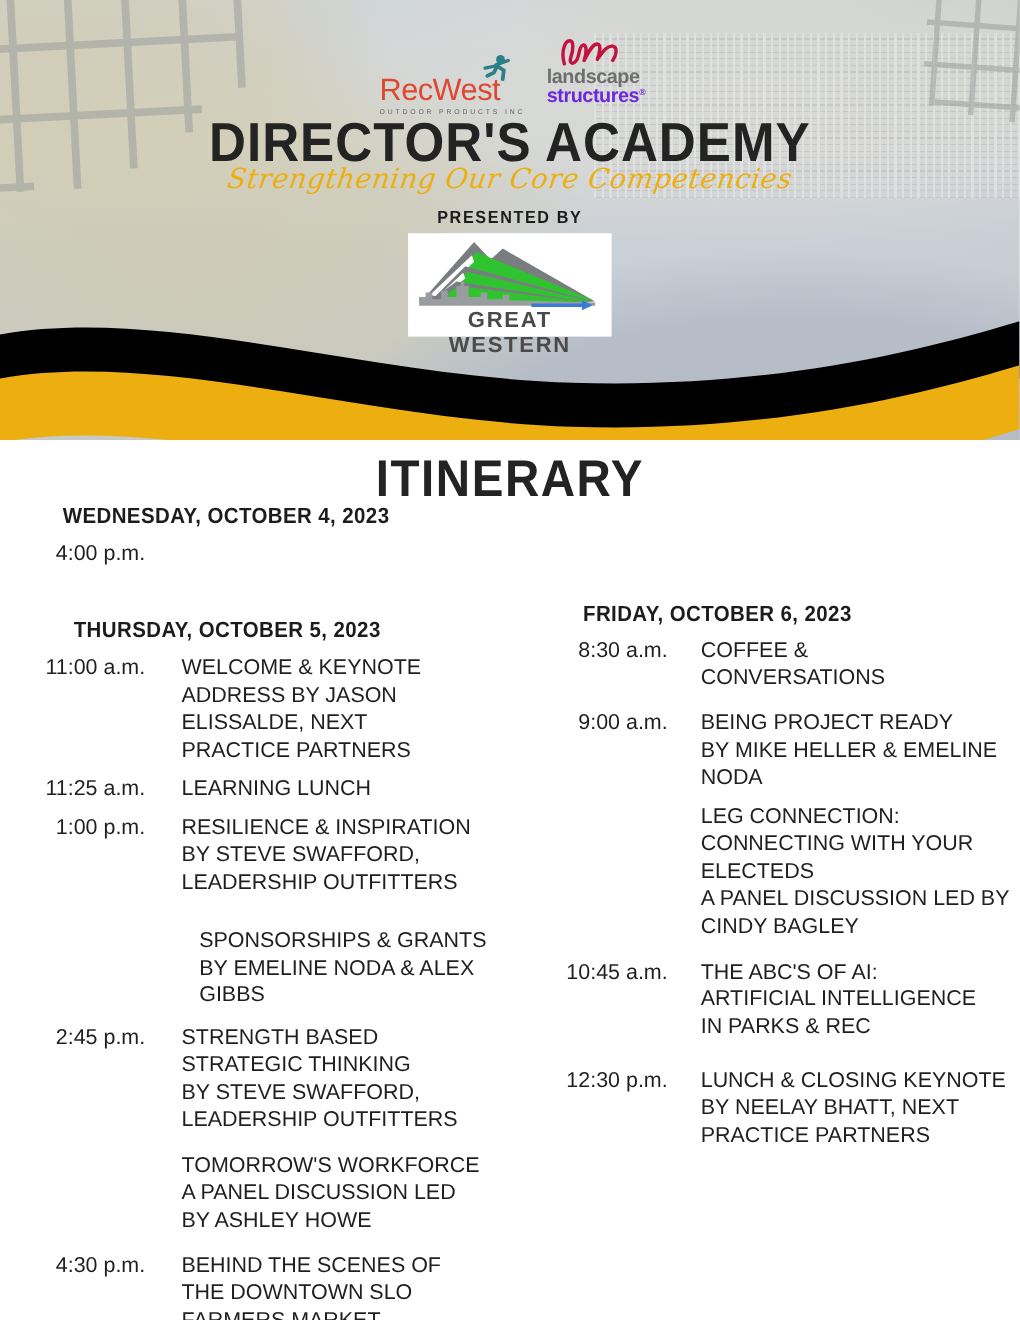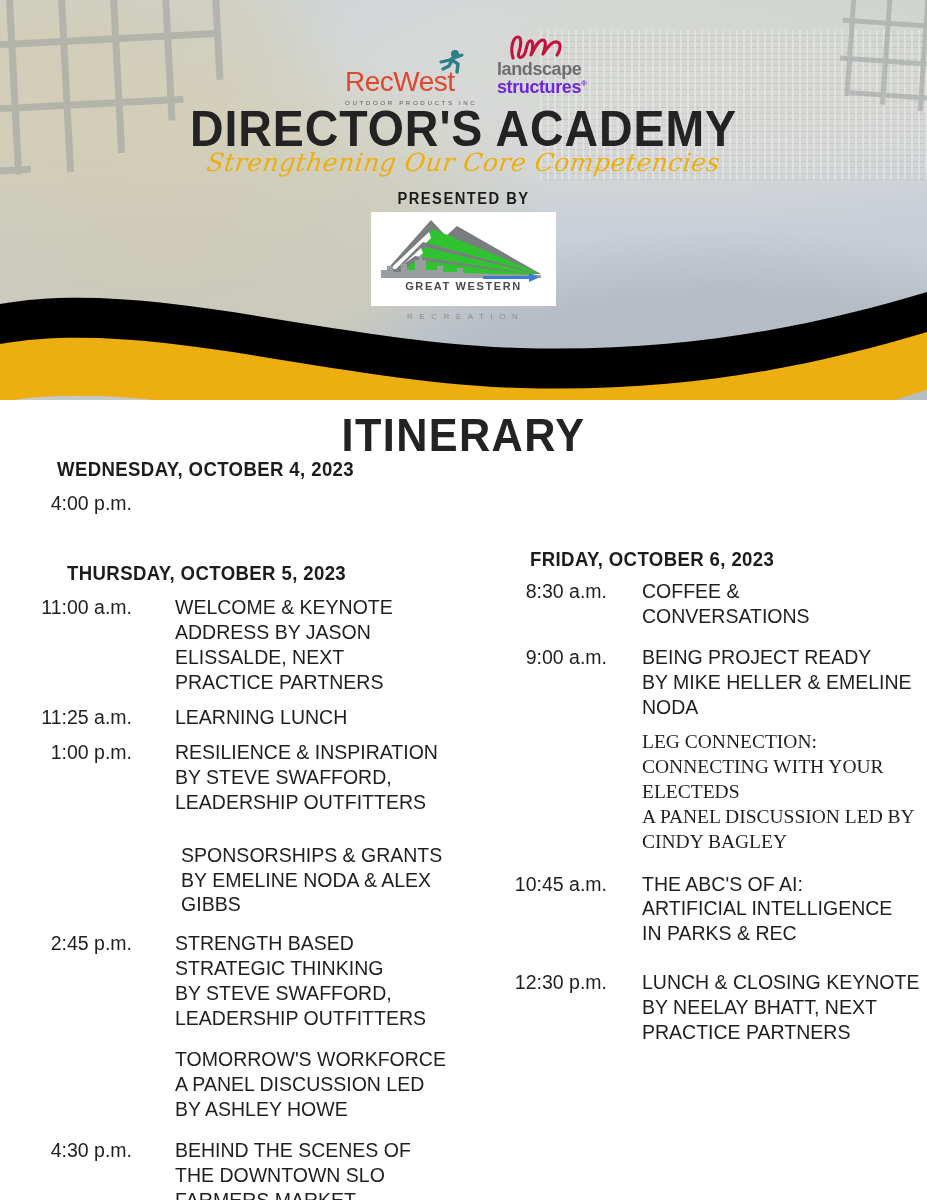--- a/index.html
+++ b/index.html
@@ -100,21 +100,20 @@
     color: #1c1c1c;
     letter-spacing: 0.4px;
     transform: scaleX(0.93);
     transform-origin: left center;
     white-space: nowrap;
   }
 
   .row {
     display: flex;
     align-items: flex-start;
-    justify-content: space-between;
   }
   .time {
     font-size: 19.5px;
     color: #1f1f1f;
     text-align: right;
     white-space: nowrap;
     line-height: 1.28;
   }
   .desc {
     font-size: 19.5px;
@@ -237,21 +236,21 @@
       <path d="M16 64 L44 44 L166 63 Z" fill="#7A7D7F"></path>
 
       <path d="M24 64 L46 48 L164 63 Z" fill="#2FC42F"></path>
 
       <path d="M10 66 L10 58 L16 58 L16 54 L22 54 L22 60 L30 60 L30 52 L36 52 L36 58 L44 58
                L44 48 L48 48 L48 44 L51 44 L51 48 L55 48 L55 58 L66 58 L66 54 L72 54 L72 60
                L86 60 L86 56 L92 56 L92 61 L170 63 L170 66 Z" fill="#9A9D9F"></path>
 
       <path d="M112 64 L158 64 L158 61 L168 65.5 L158 70 L158 67 L112 67 Z" fill="#3C7BD4"></path>
     </svg>
-    <div style="text-align:center;font-size:11px;font-weight:bold;color:#4A4A4A;
+    <div style="text-align:center;font-size:20px;font-weight:bold;color:#4A4A4A;
                 letter-spacing:1.6px;margin-top:-2px;font-family:'Liberation Sans',sans-serif;">GREAT WESTERN</div>
     <div style="text-align:center;font-size:8px;color:#8C8C8C;letter-spacing:2.2px;margin-top:20px;">R E C R E A T I O N</div>
   </div>
 
   <div class="wave-wrap">
     <svg width="927" height="114" viewBox="0 0 927 114" preserveAspectRatio="none">
       <path d="M0 18 C150 -8 330 56 520 62 C690 67 820 38 927 6 L927 58 C820 92 690 120 520 114
                C330 108 150 44 0 70 Z" fill="#000000"></path>
       <path d="M0 58 C150 32 330 96 520 102 C690 107 820 78 927 46 L927 104 C820 138 690 166 520 160
                C330 154 150 90 0 116 Z" fill="#EDAE10"></path>
@@ -324,21 +323,21 @@
       <div class="time">8:30 a.m.</div>
       <div class="desc">COFFEE &amp;
 CONVERSATIONS</div>
     </div>
     <div class="row" style="margin-top:16px;">
       <div class="time">9:00 a.m.</div>
       <div class="desc">BEING PROJECT READY
 BY MIKE HELLER &amp; EMELINE
 NODA</div>
     </div>
-    <div class="row spacer-row" style="font-family:Liberation Serif, serif;">
+    <div class="row spacer-row" style="">
       <div class="time"></div>
       <div class="desc">LEG CONNECTION:
 CONNECTING WITH YOUR
 ELECTEDS
 A PANEL DISCUSSION LED BY
 CINDY BAGLEY</div>
     </div>
     <div class="row" style="margin-top:17px;">
       <div class="time">10:45 a.m.</div>
       <div class="desc">THE ABC'S OF AI:

